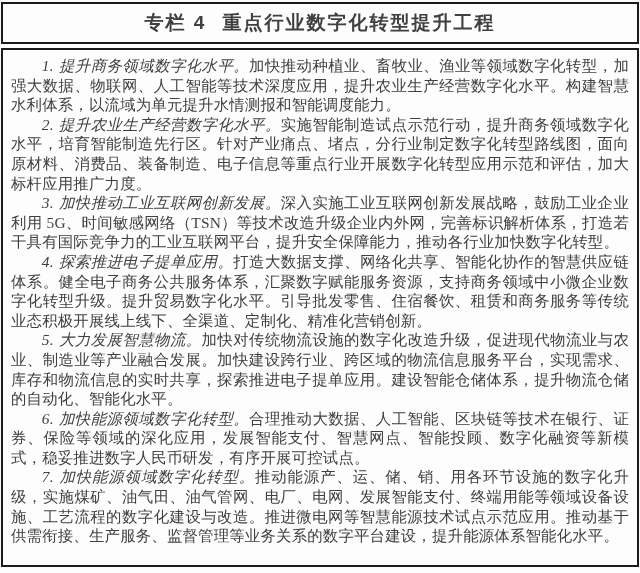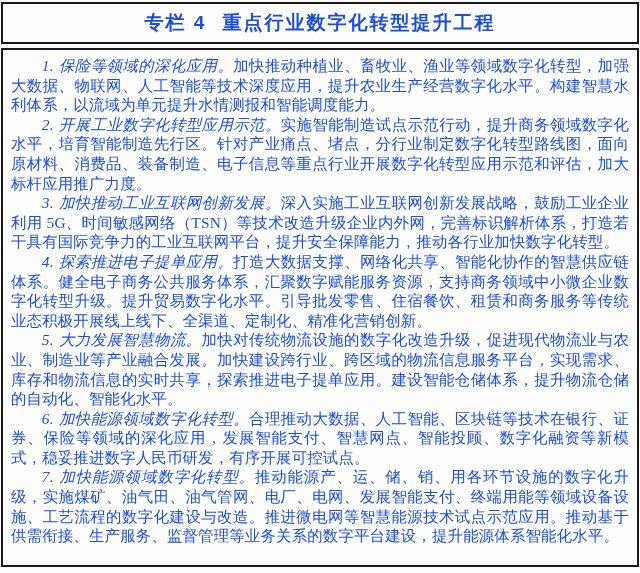--- a/index.html
+++ b/index.html
@@ -8,21 +8,21 @@
     background: #ffffff;
   }
   .page {
     position: relative;
     width: 640px;
     height: 573px;
     box-sizing: border-box;
     background: #fdfdfd;
     padding: 2px 1px 0 1px;
     font-family: "Liberation Serif", "DejaVu Serif", serif;
-    color: #1d4ed8;
+    color: #404040;
   }
   .title-box {
     box-sizing: border-box;
     height: 42px;
     border: 2px solid #1a1a1a;
     display: flex;
     align-items: center;
     justify-content: center;
     background: #fdfdfd;
   }
@@ -70,23 +70,23 @@
 
 <div class="page">
 
   <div class="title-box">
     <span class="title-text">专栏 4</span>
     <span class="title-text title-main">重点行业数字化转型提升工程</span>
   </div>
 
   <div class="body-box">
 
-    <p class="para"><span class="item-num">1.</span><span class="item-lead">保险等领域的深化应用。</span><span class="item-text">加快推动种植业、畜牧业、渔业等领域数字化转型，加强大数据、物联网、人工智能等技术深度应用，提升农业生产经营数字化水平。构建智慧水利体系，以流域为单元提升水情测报和智能调度能力。</span></p>
+    <p class="para"><span class="item-num">1.</span><span class="item-lead">提升商务领域数字化水平。</span><span class="item-text">加快推动种植业、畜牧业、渔业等领域数字化转型，加强大数据、物联网、人工智能等技术深度应用，提升农业生产经营数字化水平。构建智慧水利体系，以流域为单元提升水情测报和智能调度能力。</span></p>
 
-    <p class="para"><span class="item-num">2.</span><span class="item-lead">开展工业数字化转型应用示范。</span><span class="item-text">实施智能制造试点示范行动，提升商务领域数字化水平，培育智能制造先行区。针对产业痛点、堵点，分行业制定数字化转型路线图，面向原材料、消费品、装备制造、电子信息等重点行业开展数字化转型应用示范和评估，加大标杆应用推广力度。</span></p>
+    <p class="para"><span class="item-num">2.</span><span class="item-lead">提升农业生产经营数字化水平。</span><span class="item-text">实施智能制造试点示范行动，提升商务领域数字化水平，培育智能制造先行区。针对产业痛点、堵点，分行业制定数字化转型路线图，面向原材料、消费品、装备制造、电子信息等重点行业开展数字化转型应用示范和评估，加大标杆应用推广力度。</span></p>
 
     <p class="para"><span class="item-num">3.</span><span class="item-lead">加快推动工业互联网创新发展。</span><span class="item-text">深入实施工业互联网创新发展战略，鼓励工业企业利用 5G、时间敏感网络（TSN）等技术改造升级企业内外网，完善标识解析体系，打造若干具有国际竞争力的工业互联网平台，提升安全保障能力，推动各行业加快数字化转型。</span></p>
 
     <p class="para"><span class="item-num">4.</span><span class="item-lead">探索推进电子提单应用。</span><span class="item-text">打造大数据支撑、网络化共享、智能化协作的智慧供应链体系。健全电子商务公共服务体系，汇聚数字赋能服务资源，支持商务领域中小微企业数字化转型升级。提升贸易数字化水平。引导批发零售、住宿餐饮、租赁和商务服务等传统业态积极开展线上线下、全渠道、定制化、精准化营销创新。</span></p>
 
     <p class="para"><span class="item-num">5.</span><span class="item-lead">大力发展智慧物流。</span><span class="item-text">加快对传统物流设施的数字化改造升级，促进现代物流业与农业、制造业等产业融合发展。加快建设跨行业、跨区域的物流信息服务平台，实现需求、库存和物流信息的实时共享，探索推进电子提单应用。建设智能仓储体系，提升物流仓储的自动化、智能化水平。</span></p>
 
     <p class="para"><span class="item-num">6.</span><span class="item-lead">加快能源领域数字化转型。</span><span class="item-text">合理推动大数据、人工智能、区块链等技术在银行、证券、保险等领域的深化应用，发展智能支付、智慧网点、智能投顾、数字化融资等新模式，稳妥推进数字人民币研发，有序开展可控试点。</span></p>
 
     <p class="para"><span class="item-num">7.</span><span class="item-lead">加快能源领域数字化转型。</span><span class="item-text">推动能源产、运、储、销、用各环节设施的数字化升级，实施煤矿、油气田、油气管网、电厂、电网、发展智能支付、终端用能等领域设备设施、工艺流程的数字化建设与改造。推进微电网等智慧能源技术试点示范应用。推动基于供需衔接、生产服务、监督管理等业务关系的数字平台建设，提升能源体系智能化水平。</span></p>

